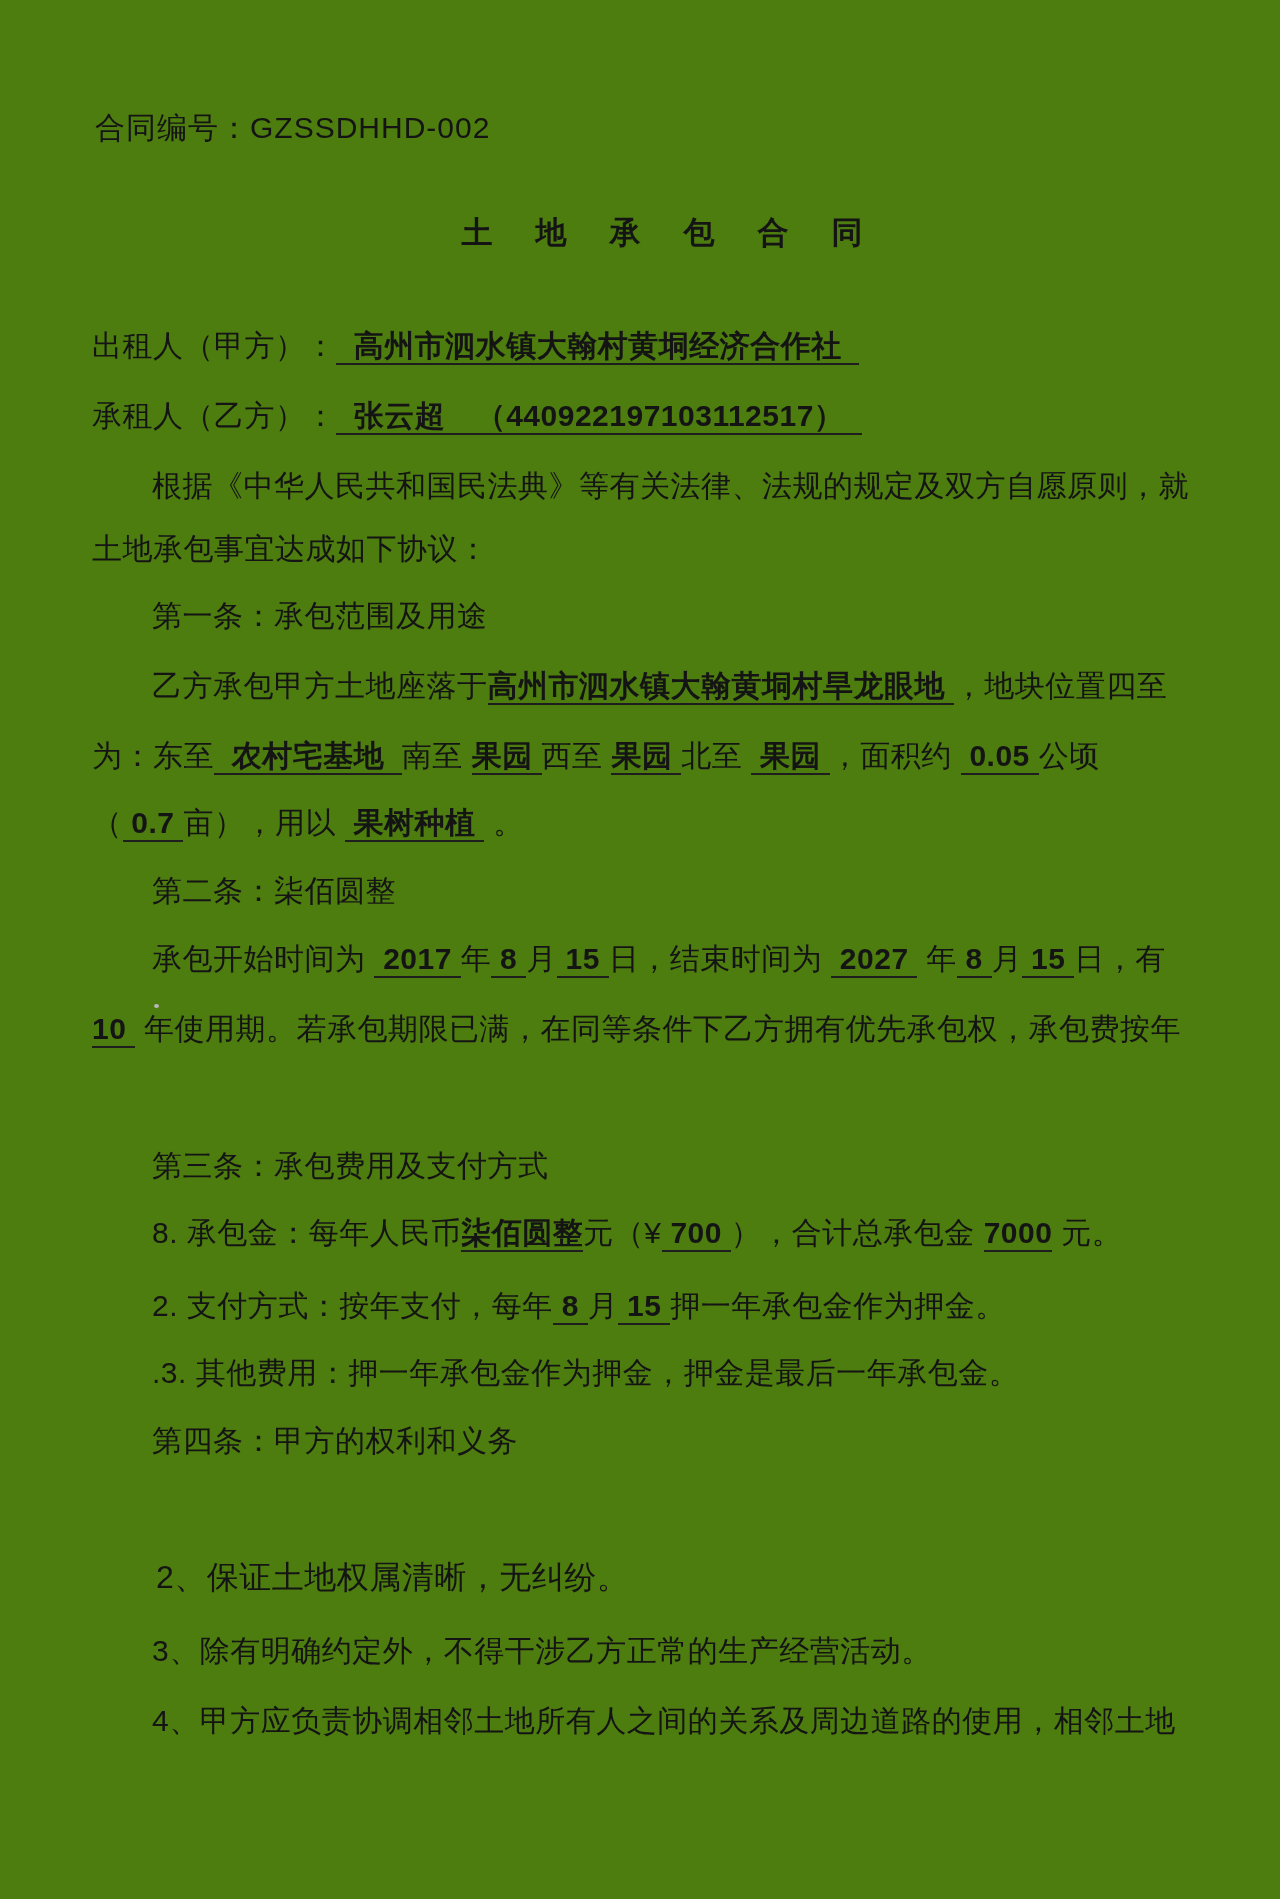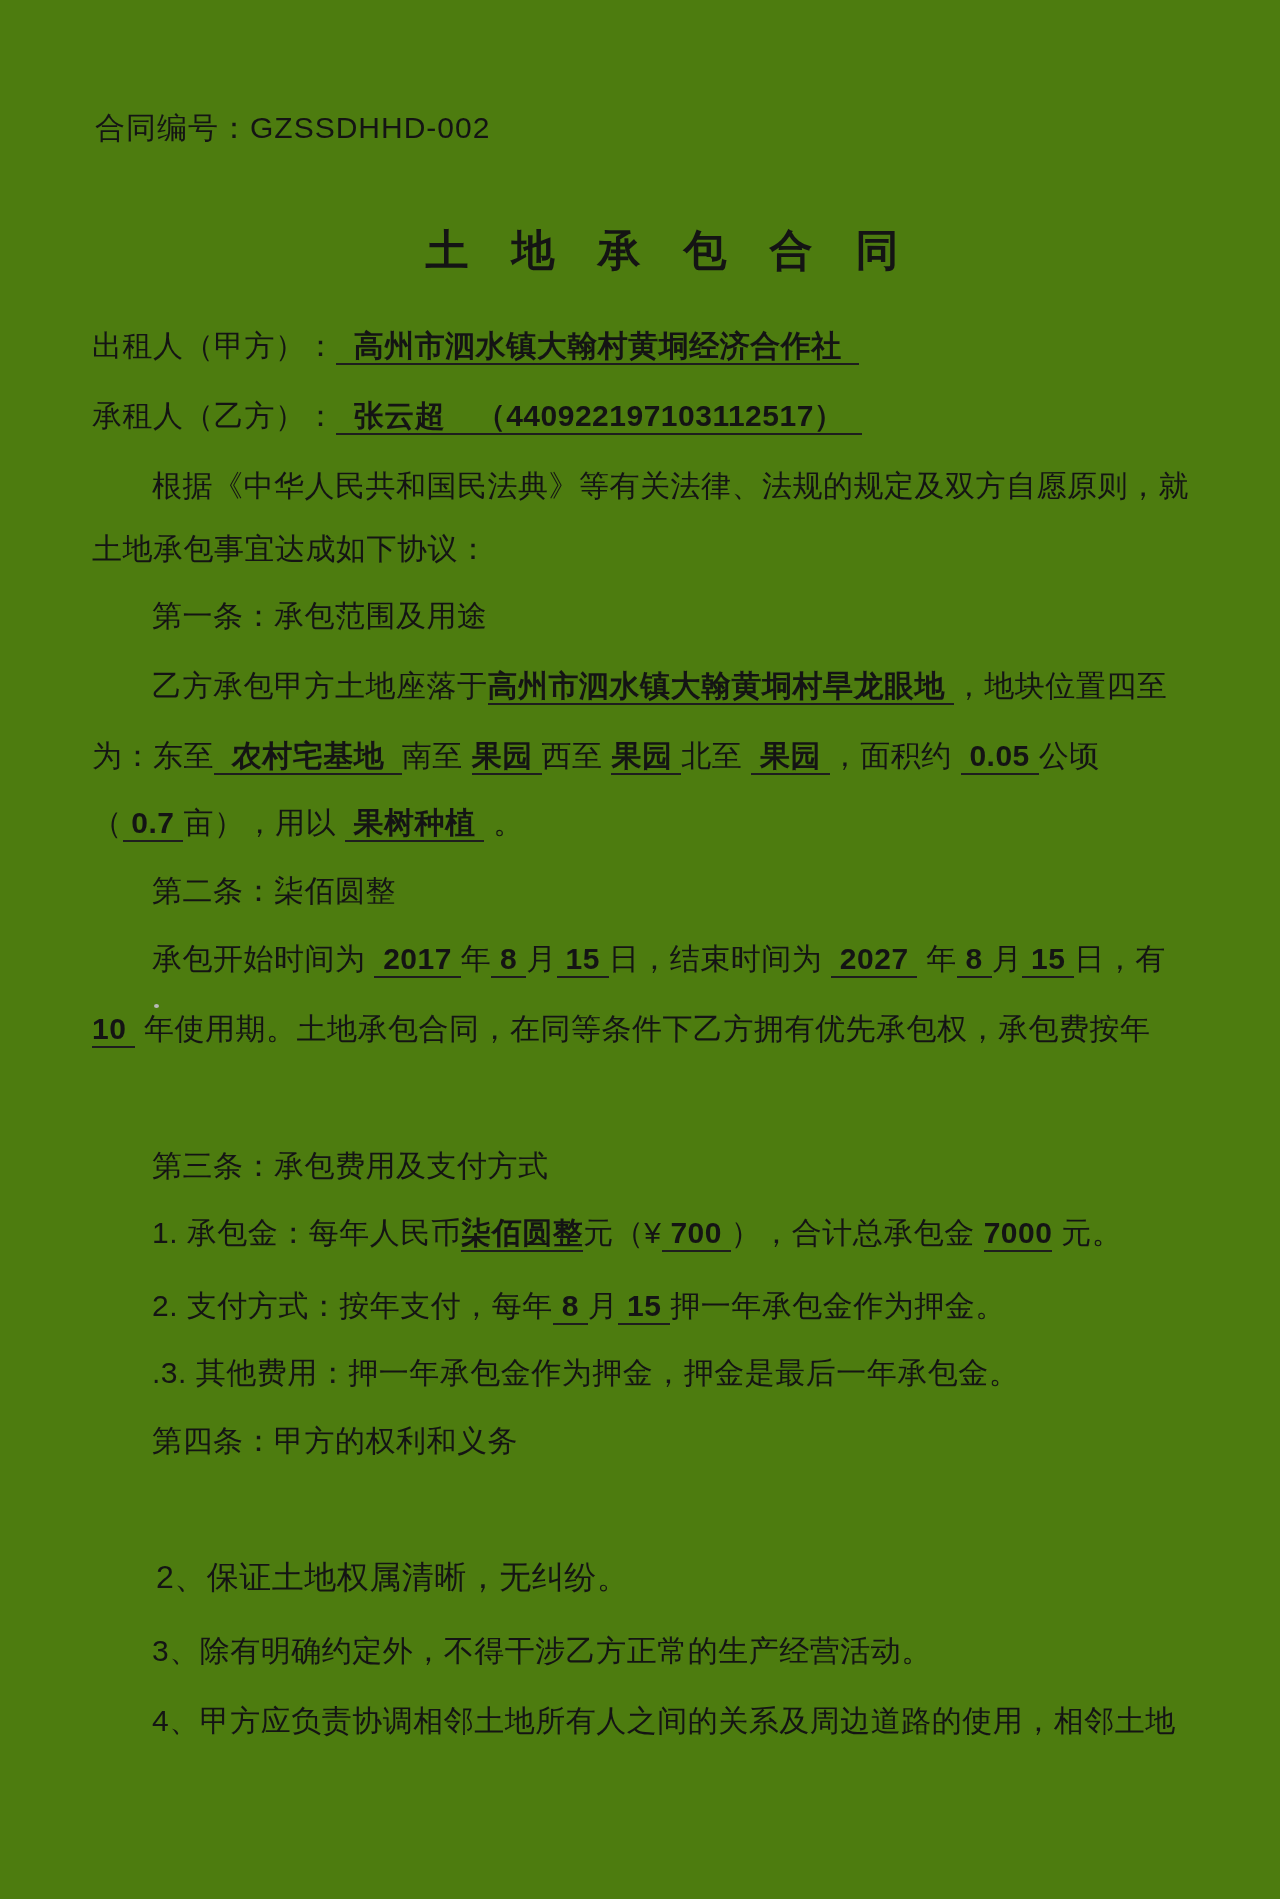--- a/index.html
+++ b/index.html
@@ -30,23 +30,23 @@
     margin-top:7px;
   }
   .contract-no{
     position:absolute;
     top:109px;left:95px;
     font-size:30px;line-height:37px;
     letter-spacing:1px;
   }
   .doc-title{
     position:absolute;
-    top:223px;left:92px;width:1140px;
+    top:206px;left:92px;width:1140px;
     text-align:center;
-    font-size:43px;line-height:54px;
+    font-size:31px;line-height:54px;
     font-weight:bold;
     letter-spacing:43px;
     padding-left:43px;
     box-sizing:border-box;
     white-space:nowrap;
   }
   .speck{
     position:absolute;
     left:154px;top:1004px;
     width:5px;height:4px;
@@ -66,23 +66,23 @@
   <div class="line" style="top:327px"><span>出租人（甲方）：</span><span class="u">  高州市泗水镇大翰村黄垌经济合作社  </span></div>
   <div class="line" style="top:397px"><span>承租人（乙方）：</span><span class="u">  张云超　（440922197103112517）  </span></div>
   <div class="line ind" style="top:467px"><span>根据《中华人民共和国民法典》等有关法律、法规的规定及双方自愿原则，就</span></div>
   <div class="line" style="top:530px"><span>土地承包事宜达成如下协议：</span></div>
   <div class="line ind" style="top:597px"><span>第一条：承包范围及用途</span></div>
   <div class="line ind" style="top:667px"><span>乙方承包甲方土地座落于</span><span class="u">高州市泗水镇大翰黄垌村旱龙眼地 </span><span>，地块位置四至</span></div>
   <div class="line" style="top:737px"><span>为：东至</span><span class="u">  农村宅基地  </span><span>南至 </span><span class="u">果园 </span><span>西至 </span><span class="u">果园 </span><span>北至 </span><span class="u"> 果园 </span><span>，面积约 </span><span class="u"> 0.05 </span><span>公顷</span></div>
   <div class="line" style="top:804px"><span>（</span><span class="u"> 0.7 </span><span>亩），用以 </span><span class="u"> 果树种植 </span><span> 。</span></div>
   <div class="line ind" style="top:872px"><span>第二条：柒佰圆整</span></div>
   <div class="line ind" style="top:940px"><span>承包开始时间为 </span><span class="u"> 2017 </span><span>年</span><span class="u"> 8 </span><span>月</span><span class="u"> 15 </span><span>日，结束时间为 </span><span class="u"> 2027 </span><span> 年</span><span class="u"> 8 </span><span>月</span><span class="u"> 15 </span><span>日，有</span></div>
-  <div class="line" style="top:1010px"><span class="u">10 </span><span> 年使用期。土地承包合同，在同等条件下乙方拥有优先承包权，承包费按年</span></div>
+  <div class="line" style="top:1010px"><span class="u">10 </span><span> 年使用期。若承包期限已满，在同等条件下乙方拥有优先承包权，承包费按年</span></div>
   <div class="line ind" style="top:1147px"><span>第三条：承包费用及支付方式</span></div>
-  <div class="line ind" style="top:1214px"><span>1. 承包金：每年人民币</span><span class="u">柒佰圆整</span><span>元（¥</span><span class="u"> 700 </span><span>），合计总承包金 </span><span class="u">7000</span><span> 元。</span></div>
+  <div class="line ind" style="top:1214px"><span>8. 承包金：每年人民币</span><span class="u">柒佰圆整</span><span>元（¥</span><span class="u"> 700 </span><span>），合计总承包金 </span><span class="u">7000</span><span> 元。</span></div>
   <div class="line ind" style="top:1287px"><span>2. 支付方式：按年支付，每年</span><span class="u"> 8 </span><span>月</span><span class="u"> 15 </span><span>押一年承包金作为押金。</span></div>
   <div class="line ind" style="top:1354px"><span>.3. 其他费用：押一年承包金作为押金，押金是最后一年承包金。</span></div>
   <div class="line ind" style="top:1422px"><span>第四条：甲方的权利和义务</span></div>
   <div class="line ind em" style="top:1559px"><span>2、保证土地权属清晰，无纠纷。</span></div>
   <div class="line ind" style="top:1632px"><span>3、除有明确约定外，不得干涉乙方正常的生产经营活动。</span></div>
   <div class="line ind" style="top:1702px"><span>4、甲方应负责协调相邻土地所有人之间的关系及周边道路的使用，相邻土地</span></div>
 
   <div class="speck"></div>
 </div>
 

